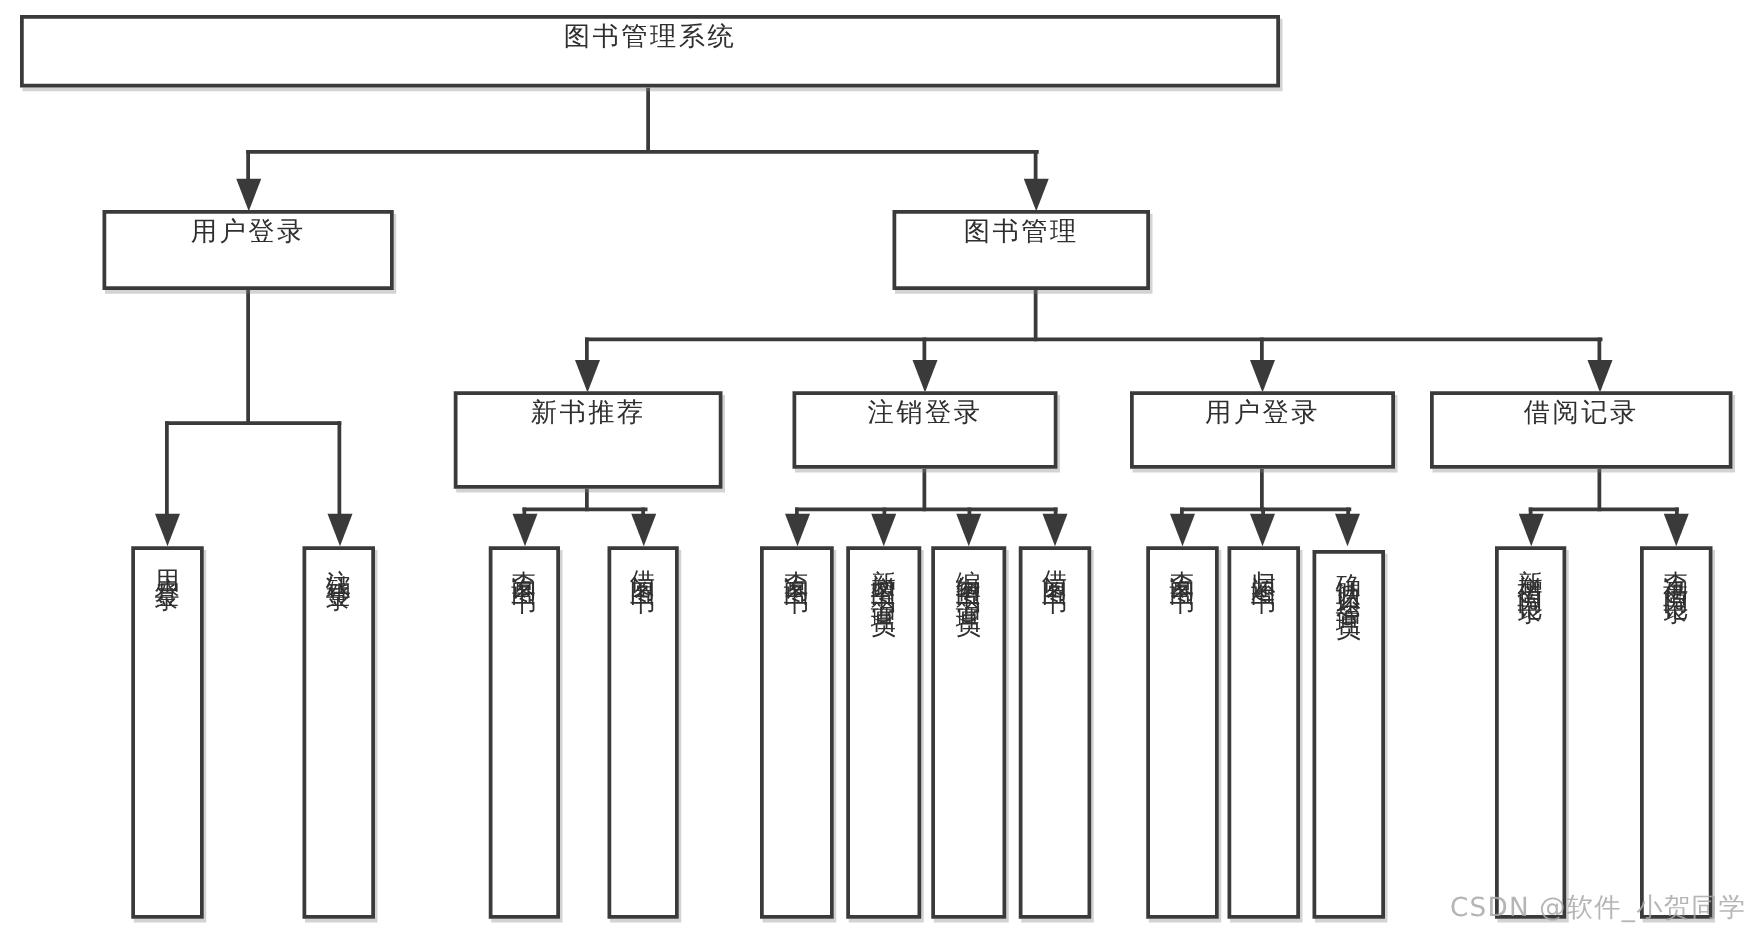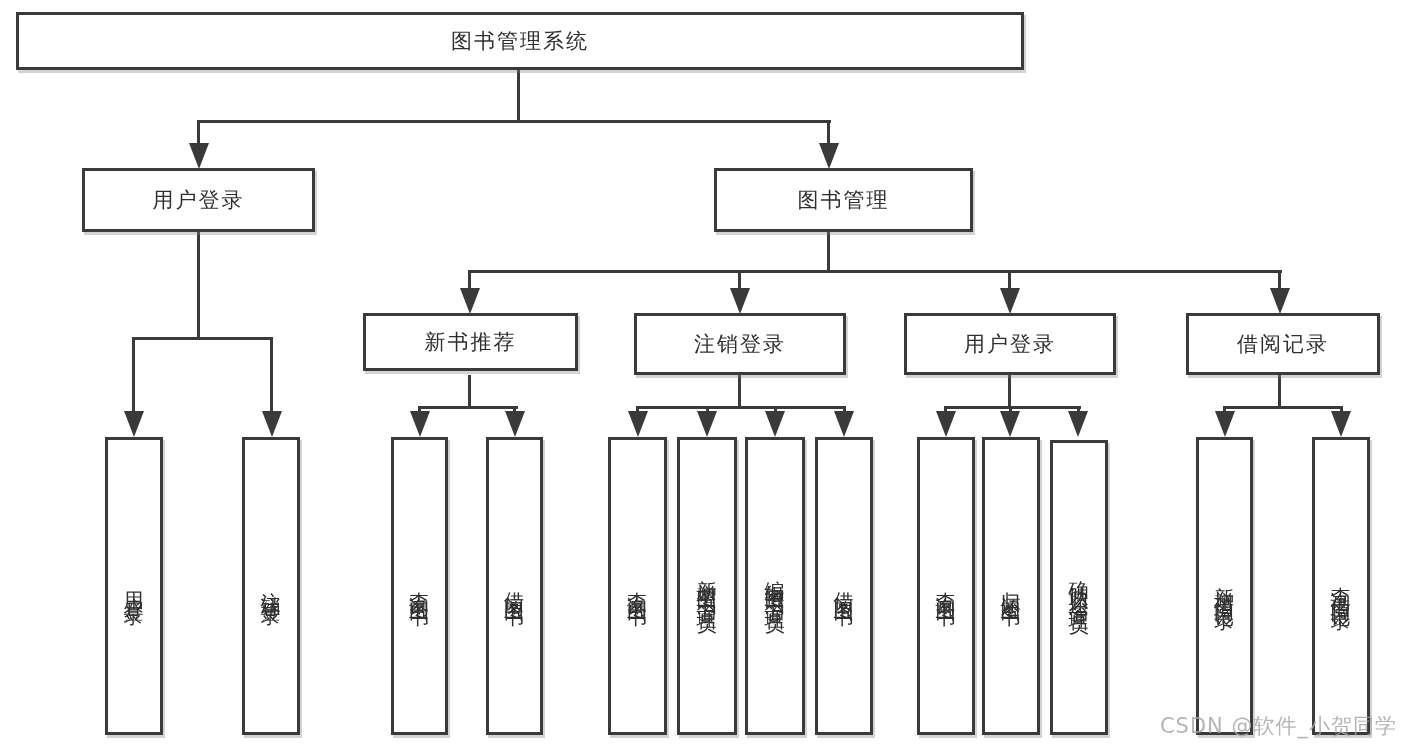--- a/index.html
+++ b/index.html
@@ -6,21 +6,21 @@
   body{
     width:1405px;height:747px;position:relative;overflow:hidden;
     background:#ffffff;
     font-family:"DejaVu Sans","Liberation Sans",sans-serif;
     color:#2f2f2f;
   }
   .node{
     position:absolute;box-sizing:border-box;
     border:3px solid #3a3a3a;background:#ffffff;
     box-shadow:2px 3px 0 rgba(130,130,130,0.35);
-    display:flex;align-items:center;justify-content:center;
+    display:flex;align-items:flex-start;justify-content:center;
     font-size:21px;letter-spacing:2px;color:#2f2f2f;
   }
   .node.vert{top:437px;height:298px;letter-spacing:0;}
   .node.vert .lbl{
     writing-mode:vertical-rl;text-orientation:mixed;
     letter-spacing:5px;font-size:20px;line-height:1;
   }
   .vline{position:absolute;width:3px;background:#3a3a3a;}
   .hline{position:absolute;height:3px;background:#3a3a3a;}
   .arrow{
@@ -96,34 +96,34 @@
 <div class="vline" style="left:1340px;top:406px;height:8px"></div>
 <div class="arrow" style="left:1331px;top:411px"></div>
 
 <div class="node" style="left:16px;top:12px;width:1008px;height:58px">
   <span class="lbl">图书管理系统</span>
 </div>
 
 <div class="node" style="left:82px;top:168px;width:233px;height:64px">
   <span class="lbl">用户登录</span>
 </div>
-<div class="node" style="left:714px;top:168px;width:259px;height:64px">
+<div class="node" style="left:714px;top:168px;width:206px;height:64px">
   <span class="lbl">图书管理</span>
 </div>
 
-<div class="node" style="left:363px;top:313px;width:215px;height:58px">
+<div class="node" style="left:363px;top:313px;width:215px;height:78px">
   <span class="lbl">新书推荐</span>
 </div>
 <div class="node" style="left:634px;top:313px;width:212px;height:62px">
   <span class="lbl">注销登录</span>
 </div>
 <div class="node" style="left:904px;top:313px;width:212px;height:62px">
   <span class="lbl">用户登录</span>
 </div>
-<div class="node" style="left:1186px;top:313px;width:194px;height:62px">
+<div class="node" style="left:1144px;top:313px;width:242px;height:62px">
   <span class="lbl">借阅记录</span>
 </div>
 
 <div class="node vert" style="left:105px;width:58px">
   <span class="lbl">用户登录</span>
 </div>
 <div class="node vert" style="left:242px;width:58px">
   <span class="lbl">注销登录</span>
 </div>
 

